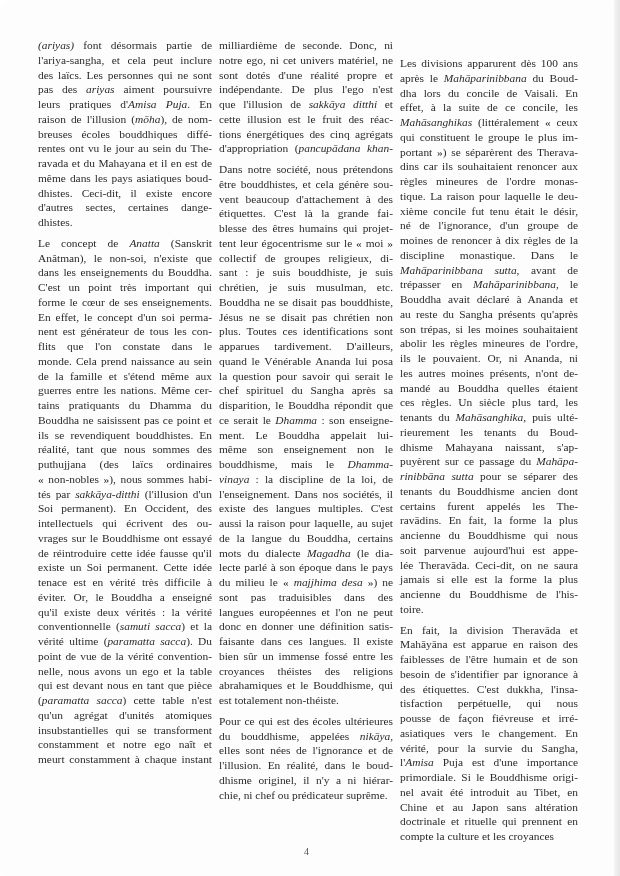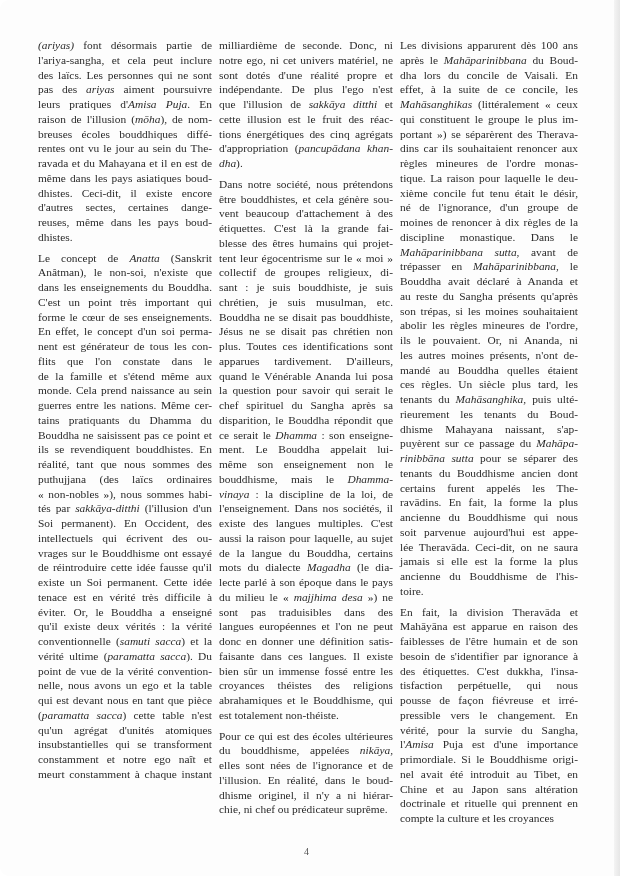--- a/index.html
+++ b/index.html
@@ -13,21 +13,21 @@
     position: absolute; top: 0; right: 0; width: 6px; height: 876px;
     background: linear-gradient(to right, #f4f4f4, #e6e6e6);
   }
   .col {
     position: absolute; top: 38px; width: 174px;
     font-family: "Liberation Serif", serif;
     font-size: 11.4px; line-height: 14.75px; color: #2a2a2a;
   }
   .col-1 { left: 38px; }
   .col-2 { left: 219px; }
-  .col-3 { left: 400px; width: 178px; }
+  .col-3 { left: 400px; width: 178px; margin-top: 18px; }
   .col p { margin: 0 0 6px 0; text-align: justify; text-align-last: left; }
   .line { display: block; text-align: justify; text-align-last: justify; white-space: nowrap; }
   .line.last { text-align-last: left; }
   i { font-style: italic; }
   .page-number {
     position: absolute; left: 304px; top: 846px;
     font-family: "Liberation Serif", serif; font-size: 10px; color: #555;
   }
 </style>
 </head>
@@ -41,34 +41,33 @@
         <span class="line">des laïcs. Les personnes qui ne sont</span>
         <span class="line">pas des <i>ariyas</i> aiment poursuivre</span>
         <span class="line">leurs pratiques d'<i>Amisa Puja</i>. En</span>
         <span class="line">raison de l'illusion (<i>mōha</i>), de nom-</span>
         <span class="line">breuses écoles bouddhiques diffé-</span>
         <span class="line">rentes ont vu le jour au sein du The-</span>
         <span class="line">ravada et du Mahayana et il en est de</span>
         <span class="line">même dans les pays asiatiques boud-</span>
         <span class="line">dhistes. Ceci-dit, il existe encore</span>
         <span class="line">d'autres sectes, certaines dange-</span>
-        <span class="line">reuses, même dans les pays boud-</span>
         <span class="line last">dhistes.</span>
       </p>
       <p>
         <span class="line">Le concept de <i>Anatta</i> (Sanskrit</span>
         <span class="line">Anâtman), le non-soi, n'existe que</span>
         <span class="line">dans les enseignements du Bouddha.</span>
         <span class="line">C'est un point très important qui</span>
         <span class="line">forme le cœur de ses enseignements.</span>
         <span class="line">En effet, le concept d'un soi perma-</span>
         <span class="line">nent est générateur de tous les con-</span>
         <span class="line">flits que l'on constate dans le</span>
+        <span class="line">monde. Cela prend naissance au sein</span>
         <span class="line">de la famille et s'étend même aux</span>
-        <span class="line">monde. Cela prend naissance au sein</span>
         <span class="line">guerres entre les nations. Même cer-</span>
         <span class="line">tains pratiquants du Dhamma du</span>
         <span class="line">Bouddha ne saisissent pas ce point et</span>
         <span class="line">ils se revendiquent bouddhistes. En</span>
         <span class="line">réalité, tant que nous sommes des</span>
         <span class="line">puthujjana (des laïcs ordinaires</span>
         <span class="line">« non-nobles »), nous sommes habi-</span>
         <span class="line">tés par <i>sakkāya-ditthi</i> (l'illusion d'un</span>
         <span class="line">Soi permanent). En Occident, des</span>
         <span class="line">intellectuels qui écrivent des ou-</span>
@@ -93,21 +92,20 @@
   <div class="col col-2">
       <p>
         <span class="line">milliardième de seconde. Donc, ni</span>
         <span class="line">notre ego, ni cet univers matériel, ne</span>
         <span class="line">sont dotés d'une réalité propre et</span>
         <span class="line">indépendante. De plus l'ego n'est</span>
         <span class="line">que l'illusion de <i>sakkāya ditthi</i> et</span>
         <span class="line">cette illusion est le fruit des réac-</span>
         <span class="line">tions énergétiques des cinq agrégats</span>
         <span class="line">d'appropriation (<i>pancupādana khan-</i></span>
-        <span class="line last"><i>dha</i>).</span>
       </p>
       <p>
         <span class="line">Dans notre société, nous prétendons</span>
         <span class="line">être bouddhistes, et cela génère sou-</span>
         <span class="line">vent beaucoup d'attachement à des</span>
         <span class="line">étiquettes. C'est là la grande fai-</span>
         <span class="line">blesse des êtres humains qui projet-</span>
         <span class="line">tent leur égocentrisme sur le « moi »</span>
         <span class="line">collectif de groupes religieux, di-</span>
         <span class="line">sant : je suis bouddhiste, je suis</span>
@@ -192,21 +190,21 @@
         <span class="line last">toire.</span>
       </p>
       <p>
         <span class="line">En fait, la division Theravāda et</span>
         <span class="line">Mahāyāna est apparue en raison des</span>
         <span class="line">faiblesses de l'être humain et de son</span>
         <span class="line">besoin de s'identifier par ignorance à</span>
         <span class="line">des étiquettes. C'est dukkha, l'insa-</span>
         <span class="line">tisfaction perpétuelle, qui nous</span>
         <span class="line">pousse de façon fiévreuse et irré-</span>
-        <span class="line">pressible vers le changement. En</span>
+        <span class="line">asiatiques vers le changement. En</span>
         <span class="line">vérité, pour la survie du Sangha,</span>
         <span class="line">l'<i>Amisa</i> Puja est d'une importance</span>
         <span class="line">primordiale. Si le Bouddhisme origi-</span>
         <span class="line">nel avait été introduit au Tibet, en</span>
         <span class="line">Chine et au Japon sans altération</span>
         <span class="line">doctrinale et rituelle qui prennent en</span>
         <span class="line last">compte la culture et les croyances</span>
       </p>
     </div>
   <div class="page-number">4</div>

